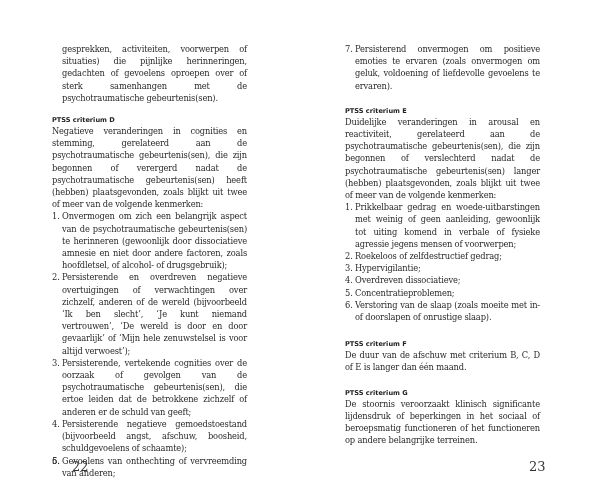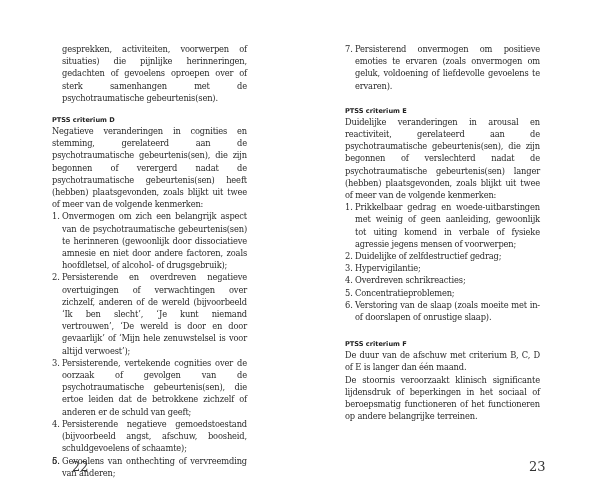--- a/index.html
+++ b/index.html
@@ -59,26 +59,27 @@
 <div class="page page-right">
   <div class="col">
     <ol>
       <li><span class="num">7.</span><span>Persisterend onvermogen om positieve emoties te ervaren (zoals onvermogen om geluk, voldoening of liefdevolle gevoelens te ervaren).</span></li>
     </ol>
 
     <h3 class="heading" style="margin-top:14px">PTSS criterium E</h3>
     <p class="para">Duidelijke veranderingen in arousal en reactiviteit, gerelateerd aan de psychotraumatische gebeurtenis(sen), die zijn begonnen of verslechterd nadat de psychotraumatische gebeurtenis(sen) langer (hebben) plaatsgevonden, zoals blijkt uit twee of meer van de volgende kenmerken:</p>
     <ol>
       <li><span class="num">1.</span><span>Prikkelbaar gedrag en woede-uitbarstingen met weinig of geen aanleiding, gewoonlijk tot uiting komend in verbale of fysieke agressie jegens mensen of voorwerpen;</span></li>
-      <li><span class="num">2.</span><span>Duidelijke of zelfdestructief gedrag;</span></li>
+      <li><span class="num">2.</span><span>Roekeloos of zelfdestructief gedrag;</span></li>
       <li><span class="num">3.</span><span>Hypervigilantie;</span></li>
-      <li><span class="num">4.</span><span>Overdreven schrikreacties;</span></li>
+      <li><span class="num">4.</span><span>Overdreven dissociatieve;</span></li>
       <li><span class="num">5.</span><span>Concentratieproblemen;</span></li>
       <li><span class="num">6.</span><span>Verstoring van de slaap (zoals moeite met in- of doorslapen of onrustige slaap).</span></li>
     </ol>
 
     <h3 class="heading" style="margin-top:16px">PTSS criterium F</h3>
     <p class="para">De duur van de afschuw met criterium B, C, D of E is langer dan één maand.</p>
 
+    <h3 class="heading" style="margin-top:14px">PTSS criterium G</h3>
     <p class="para">De stoornis veroorzaakt klinisch significante lijdensdruk of beperkingen in het sociaal of beroepsmatig functioneren of het functioneren op andere belangrijke terreinen.</p>
   </div>
   <div class="page-number">23</div>
 </div>
 
 </body></html>

